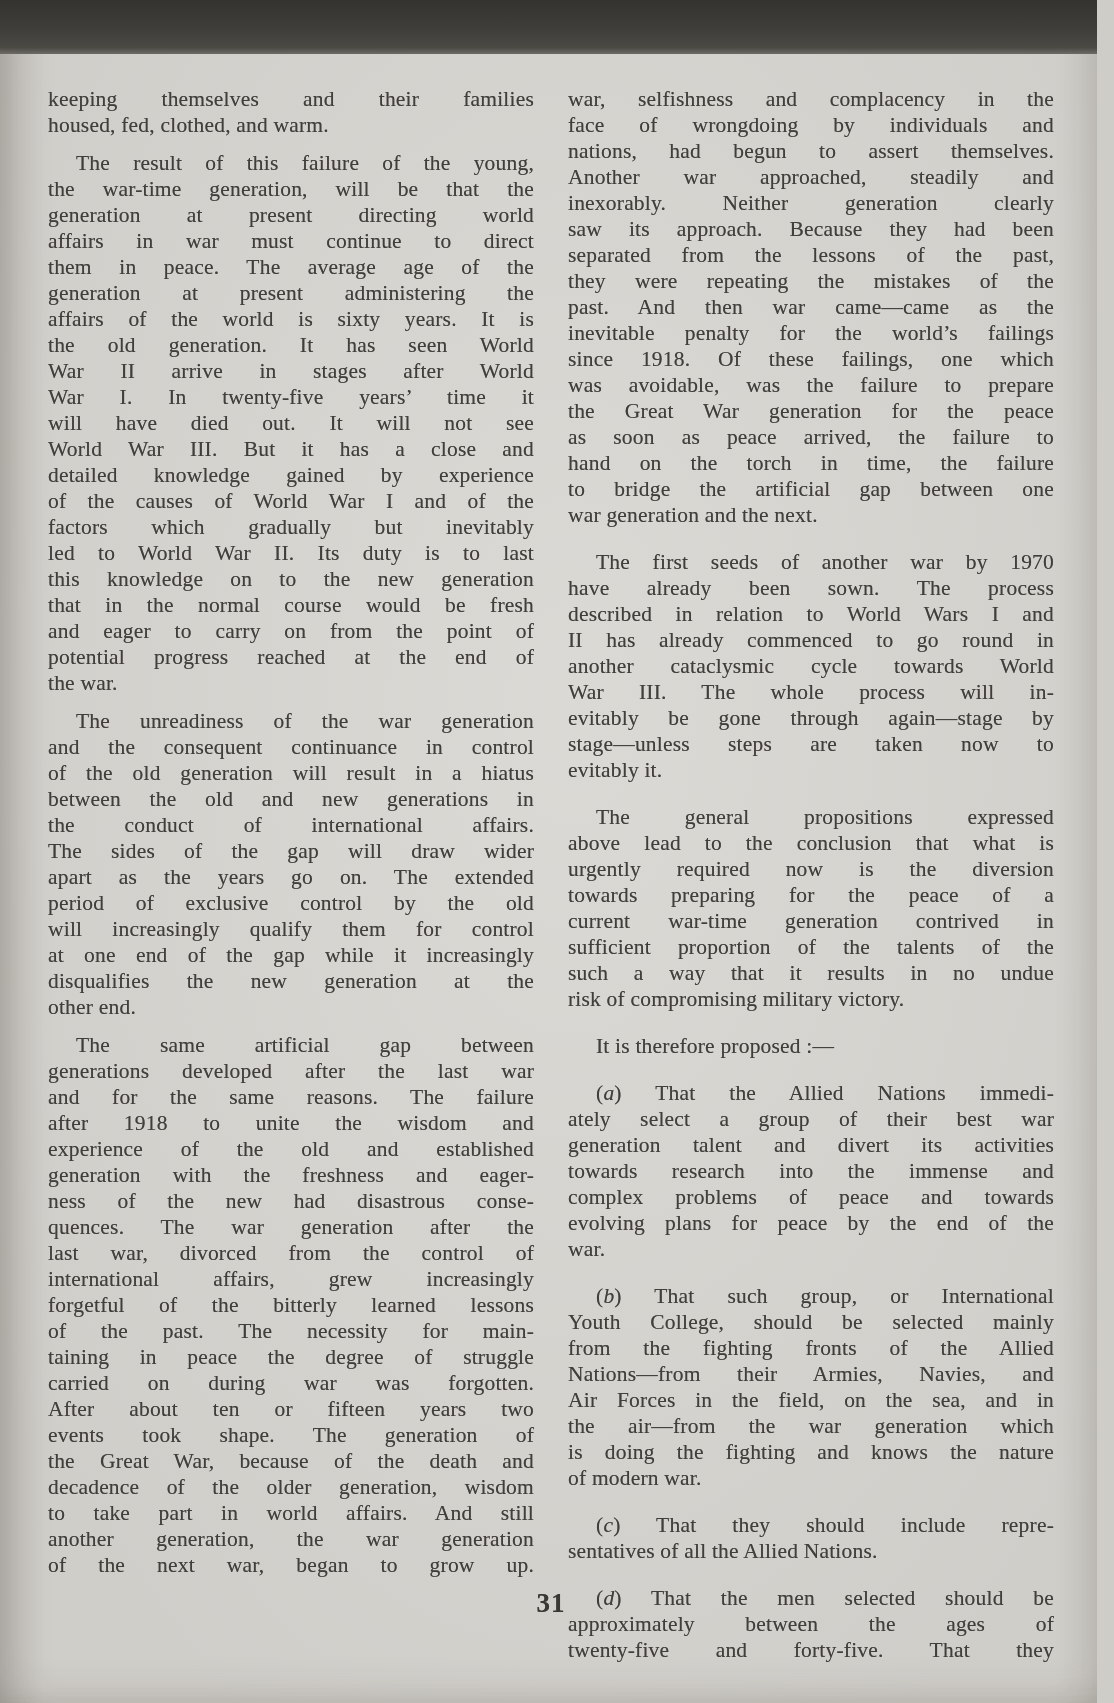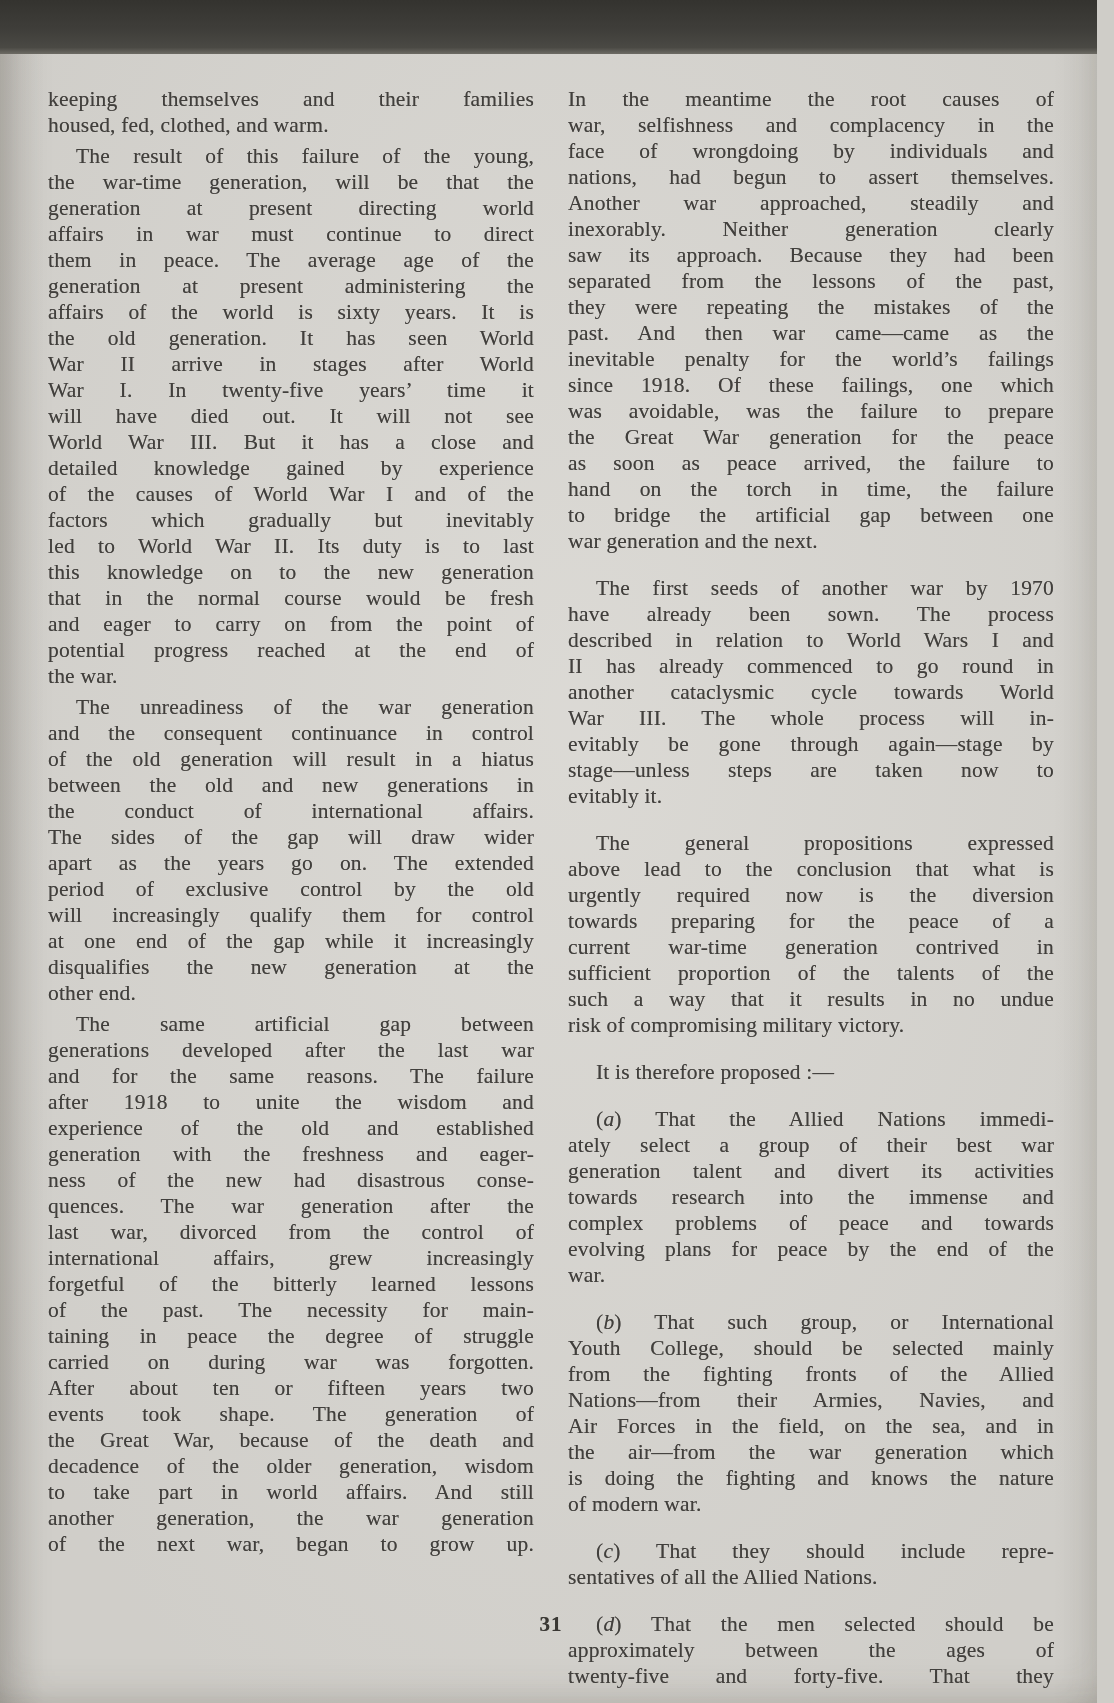--- a/index.html
+++ b/index.html
@@ -27,31 +27,30 @@
   }
   .col{width:486px;}
   .line{
     font-size:21.5px;line-height:26px;
     color:#413f3c;
     letter-spacing:0.2px;
     text-shadow:0 0 0.5px rgba(65,62,58,0.55);
     white-space:normal;
   }
   .line.j{text-align:justify;text-align-last:justify;}
-  .para+.para{margin-top:5px;}
+  .para+.para{margin-top:12px;}
   .col-right .para+.para{margin-top:21px;}
   .para.ind .line:first-child{text-indent:28px;}
   .line i{font-style:italic;}
   .pageno{
     position:absolute;top:1588px;left:48px;width:1006px;
     text-align:center;
-    font-size:21px;font-weight:bold;color:#3a3834;
+    font-size:27px;font-weight:bold;color:#3a3834;
     letter-spacing:1px;
     text-shadow:0 0 0.5px rgba(58,56,52,0.6);
-    margin-top:24px;
   }
 </style>
 </head>
 <body>
 
 <div class="page">
   <div class="scan-top"></div>
   <div class="content">
     <div class="col col-left" id="col-left">
         <div class="para">
@@ -114,21 +113,20 @@
           <div class="line j">events took shape. The generation of</div>
           <div class="line j">the Great War, because of the death and</div>
           <div class="line j">decadence of the older generation, wisdom</div>
           <div class="line j">to take part in world affairs. And still</div>
           <div class="line j">another generation, the war generation</div>
           <div class="line j">of the next war, began to grow up.</div>
         </div>
       </div>
     <div class="col col-right" id="col-right">
         <div class="para">
-          <div class="line j">In the meantime the root causes of</div>
           <div class="line j">war, selfishness and complacency in the</div>
           <div class="line j">face of wrongdoing by individuals and</div>
           <div class="line j">nations, had begun to assert themselves.</div>
           <div class="line j">Another war approached, steadily and</div>
           <div class="line j">inexorably. Neither generation clearly</div>
           <div class="line j">saw its approach. Because they had been</div>
           <div class="line j">separated from the lessons of the past,</div>
           <div class="line j">they were repeating the mistakes of the</div>
           <div class="line j">past. And then war came—came as the</div>
           <div class="line j">inevitable penalty for the world’s failings</div>

